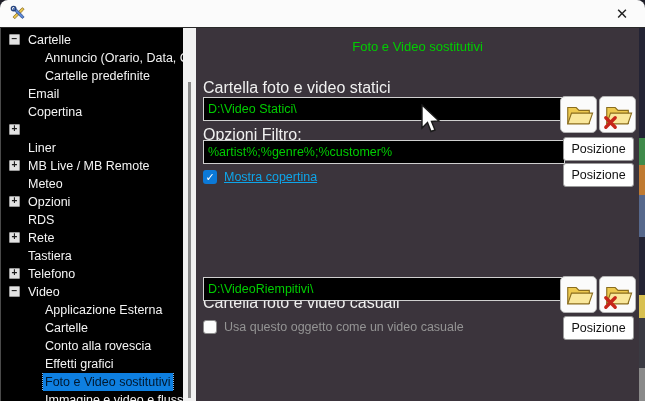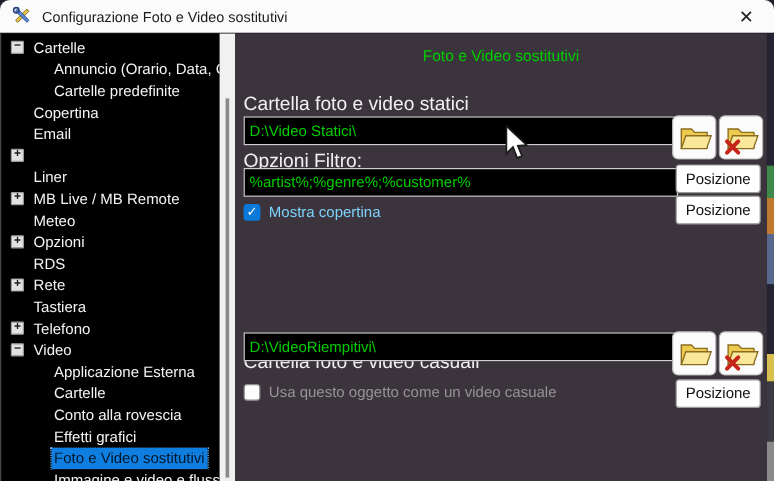--- a/index.html
+++ b/index.html
@@ -51,21 +51,21 @@
   .icon-btn svg{width:30px;height:30px;}
   .pos-btn{position:absolute;left:367px;width:71px;height:24px;background:#fff;
     border:1px solid #9a9a9a;border-radius:3px;font-size:12.5px;color:#111;
     font-family:inherit;text-align:center;line-height:22px;padding:0;}
   .chk-row{position:absolute;left:7px;height:15px;display:flex;align-items:center;}
   .chk{width:14px;height:14px;box-sizing:border-box;border-radius:3px;margin-right:7px;
     flex:0 0 auto;text-align:center;}
   .chk.checked{background:#0b79d8;color:#fff;font-size:11px;line-height:14px;}
   .chk.unchecked{background:#fdfdfd;border:1px solid #8c8c8c;}
   .chk-label{font-size:12.5px;}
-  .chk-label.on{color:#7dd3fc;}
+  .chk-label.on{color:#0ea5e9;text-decoration:underline;}
   .chk-label.off{color:#949494;}
 
   .cursor{position:absolute;left:418px;top:104px;width:24px;height:32px;pointer-events:none;}
 </style>
 </head>
 <body>
 
 <div class="stage">
 
   <div class="bg-strip">
@@ -78,41 +78,40 @@
     <div style="height:50px;background:#3a3a42"></div>
     <div style="height:33px;background:#8a8a8a"></div>
   </div>
 
   <div class="titlebar">
     <svg class="appicon" viewBox="0 0 20 20">
       <rect x="8.6" y="1.5" width="3" height="16" rx="1.2" transform="rotate(45 10 9.5)" fill="#e8c44a" stroke="#7a5c18" stroke-width="0.8"></rect>
       <rect x="8.6" y="1.5" width="3" height="16" rx="1.2" transform="rotate(-45 10 9.5)" fill="#5a86d6" stroke="#27447e" stroke-width="0.8"></rect>
       <circle cx="4.2" cy="4.2" r="2.6" fill="none" stroke="#27447e" stroke-width="1.6"></circle>
     </svg>
-    <span class="title">Configurazione Foto e Video sostitutivi</span>
     <button class="close-btn">✕</button>
   </div>
 
   <div class="sidebar">
     <div class="tree">
         <div class="tree-row">
           <span class="expand-box">−</span>
           <span class="tree-label">Cartelle</span>
         </div>
         <div class="tree-row lvl1">
           <span class="tree-label">Annuncio (Orario, Data, Ca</span>
         </div>
         <div class="tree-row lvl1">
           <span class="tree-label">Cartelle predefinite</span>
         </div>
         <div class="tree-row">
+          <span class="tree-label">Email</span>
+        </div>
+        <div class="tree-row">
           <span class="tree-label">Copertina</span>
-        </div>
-        <div class="tree-row">
-          <span class="tree-label">Email</span>
         </div>
         <div class="tree-row">
           <span class="expand-box">+</span>
         </div>
         <div class="tree-row">
           <span class="tree-label">Liner</span>
         </div>
         <div class="tree-row">
           <span class="expand-box">+</span>
           <span class="tree-label">MB Live / MB Remote</span>

